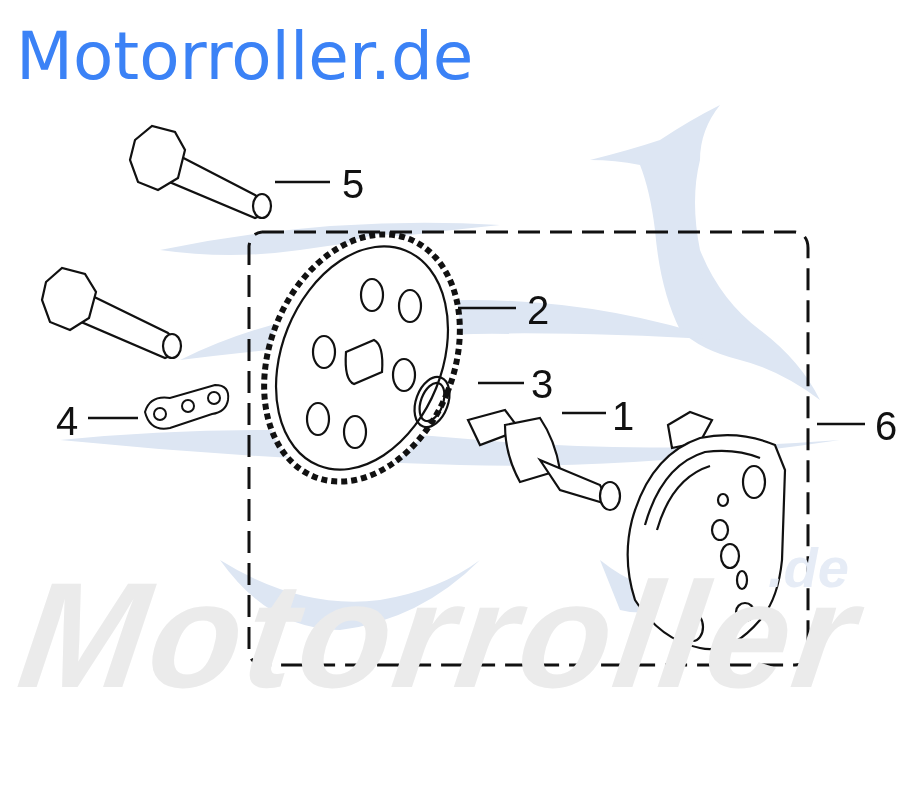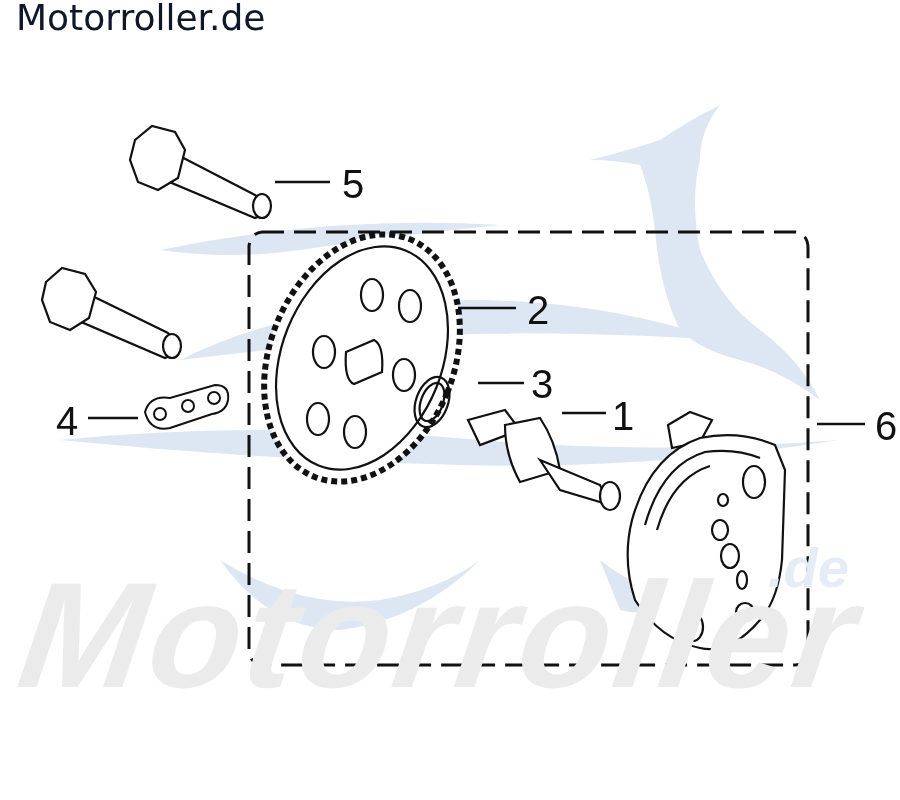--- a/index.html
+++ b/index.html
@@ -1,17 +1,17 @@
 <!DOCTYPE html>
 <html><head>
   <meta charset="utf-8">
   <style>
     html, body { margin: 0; padding: 0; background: #ffffff; }
     body { width: 900px; height: 800px; position: relative; overflow: hidden; font-family: "Liberation Sans", sans-serif; }
-    .wm-top { position: absolute; left: 16px; top: 0; font-family: "DejaVu Sans", sans-serif; font-size: 36px; color: #0f172a; letter-spacing: 0px; line-height: 1; }
+    .wm-top { position: absolute; left: 16px; top: 24px; font-family: "DejaVu Sans", sans-serif; font-size: 66px; color: #3b82f6; letter-spacing: 0px; line-height: 1; }
     .wm-bottom { position: absolute; left: 22px; top: 560px; font-family: "Liberation Sans", sans-serif; font-weight: bold; font-style: italic; font-size: 150px; color: #ebebeb; letter-spacing: 4px; line-height: 1; transform: skewX(-8deg); }
     .wm-de { position: absolute; left: 720px; top: 540px; font-family: "Liberation Sans", sans-serif; font-weight: bold; font-style: italic; font-size: 56px; color: #e6ecf6; line-height: 1; margin-left: 48px; }
     svg.art { position: absolute; left: 0; top: 0; }
     .callout { position: absolute; font-family: "Liberation Sans", sans-serif; font-size: 40px; color: #111; line-height: 1; }
   </style>
 </head>
 <body>
 
 <div class="wm-top">Motorroller.de</div>
 

